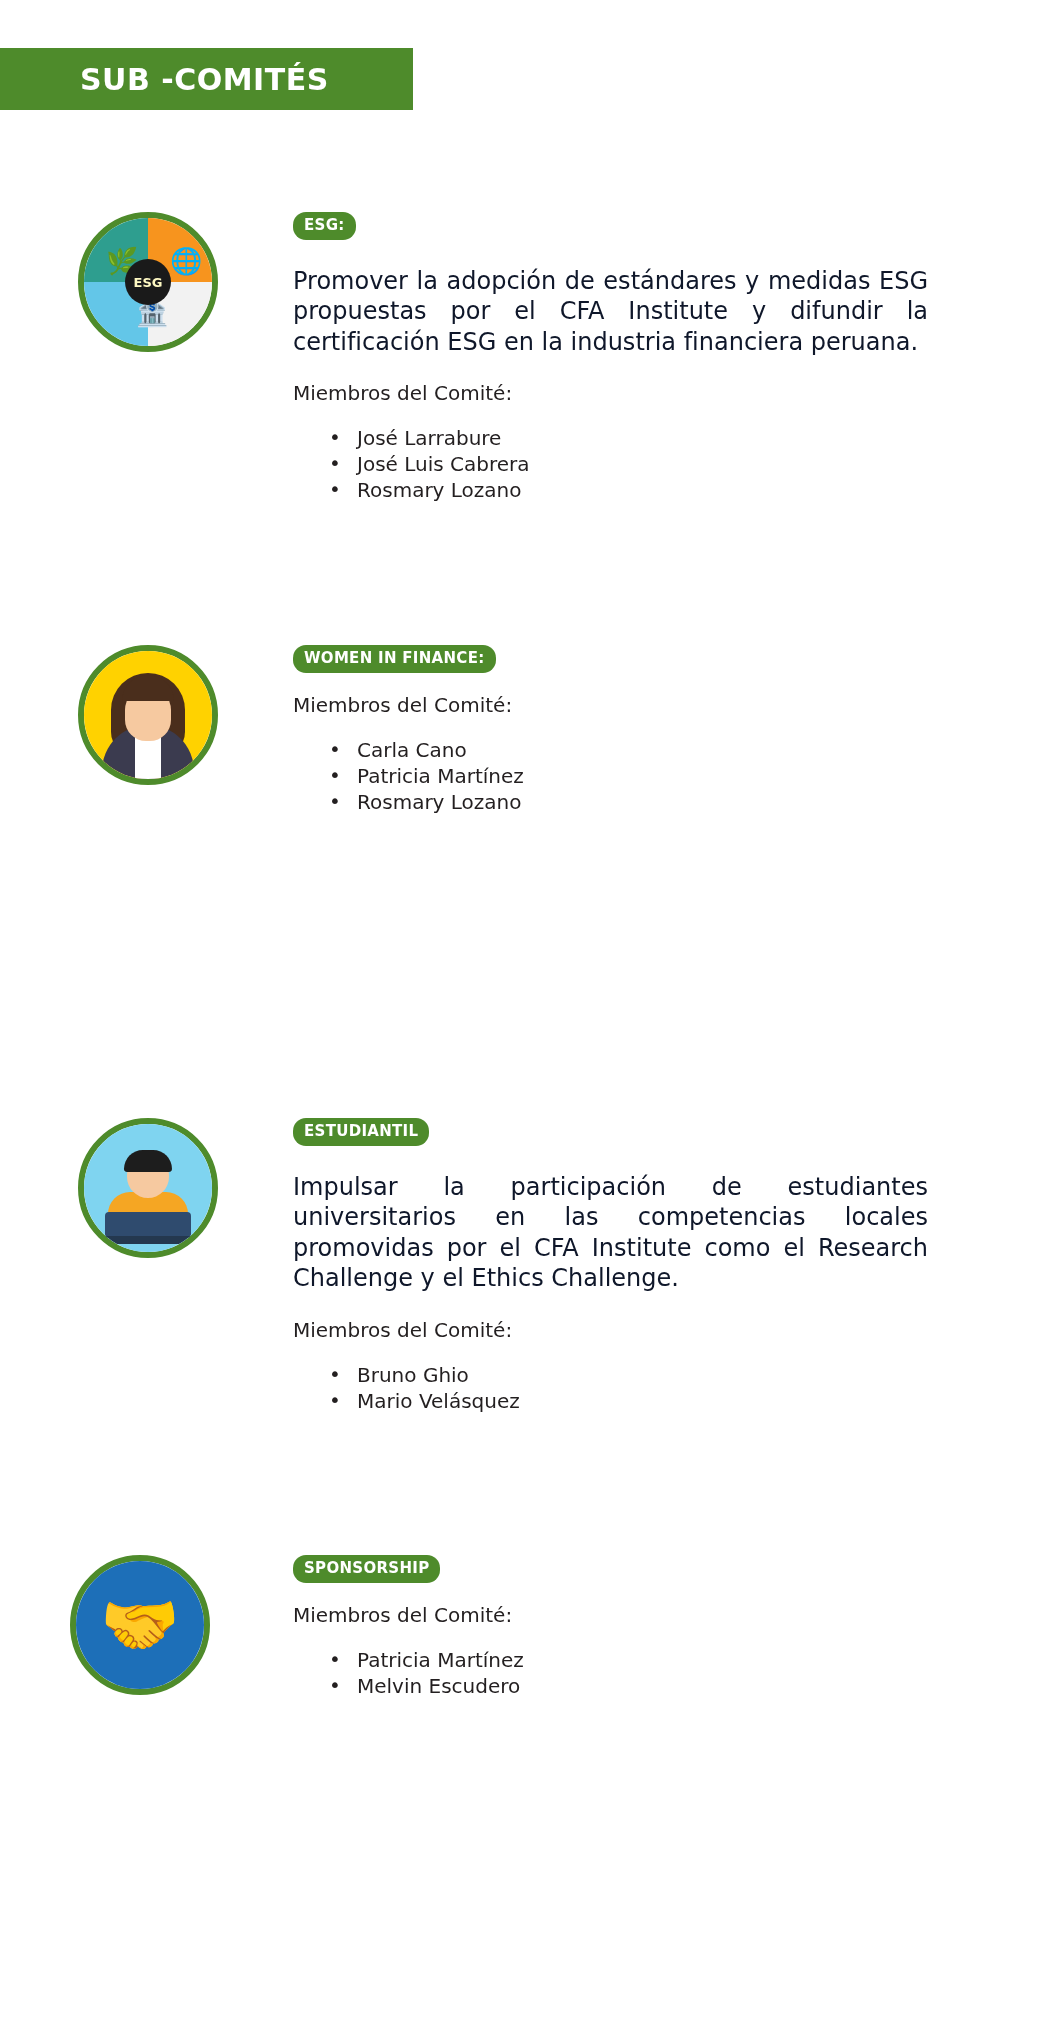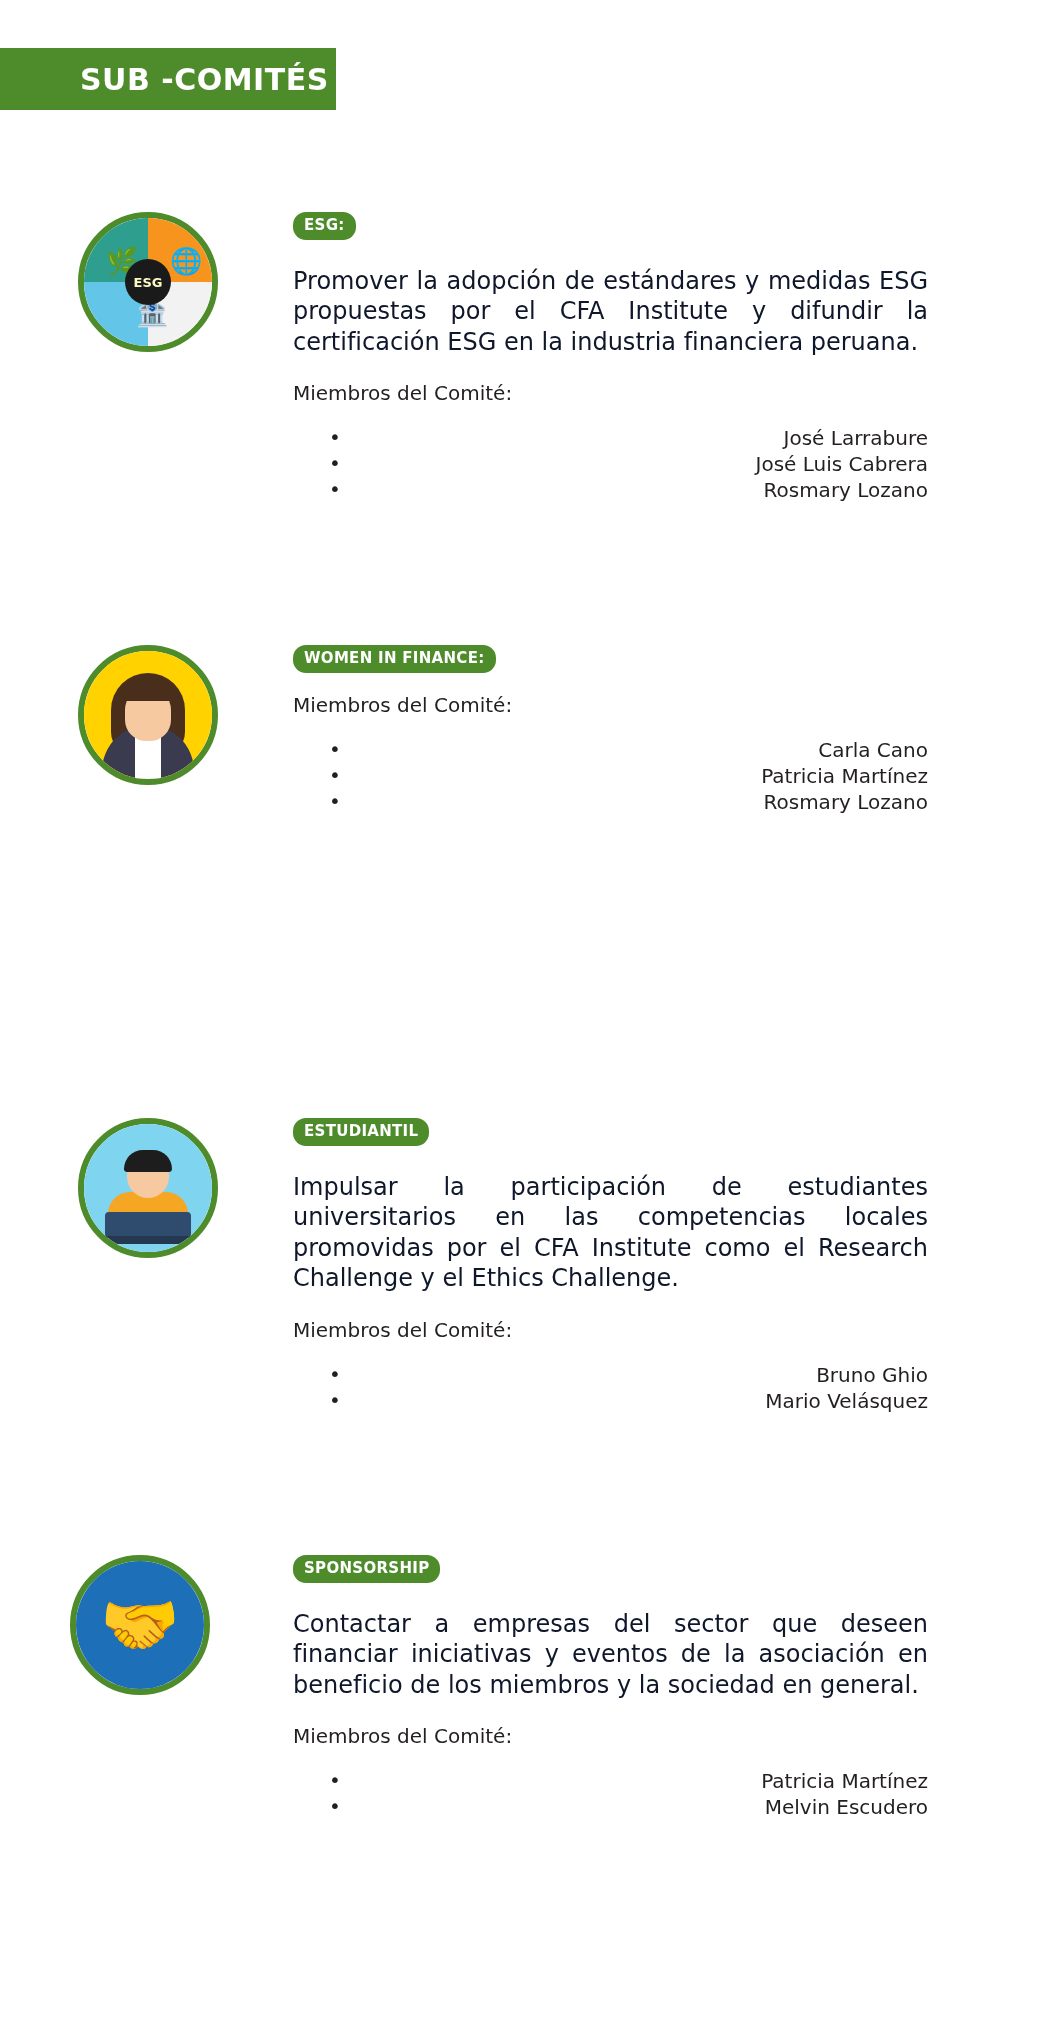--- a/index.html
+++ b/index.html
@@ -14,21 +14,21 @@
     font-family: "DejaVu Sans", "Liberation Sans", sans-serif;
     color: #231f20;
     overflow: hidden;
   }
 
   
   .header-banner {
     position: absolute;
     left: 0;
     top: 48px;
-    width: 336px;
+    width: 413px;
     height: 62px;
     background: #4e8b2b;
     display: flex;
     align-items: center;
     padding-left: 80px;
     box-sizing: border-box;
   }
   .header-title {
     color: #ffffff;
     font-size: 30px;
@@ -83,21 +83,20 @@
     margin-top: 26px;
   }
   .members-label {
     font-size: 20px;
     color: #231f20;
   }
   ul.members {
     list-style: none;
     margin: 14px 0 0 0;
     padding: 0 0 0 36px;
-    text-align: right;
   }
   ul.members li {
     font-size: 20px;
     line-height: 1.3;
     color: #231f20;
     position: relative;
     padding-left: 28px;
   }
   ul.members li::before {
     content: "•";
@@ -337,20 +336,19 @@
 
 <div class="section" style="top:1555px;">
   <div class="icon-wrap" style="left:70px;top:0;">
     <div class="icon-circle">
       <div class="spo-bg"></div>
       <span class="spo-hands">🤝</span>
     </div>
   </div>
   <div class="content">
     <span class="tag">SPONSORSHIP</span>
-    <p class="body-text">Contactar a empresas del sector que deseen financiar iniciativas y eventos de la asociación en beneficio de los miembros y la sociedad en general.</p>
     <p class="members-label">Miembros del Comité:</p>
     <ul class="members">
       <li>Patricia Martínez</li>
       <li>Melvin Escudero</li>
     </ul>
   </div>
 </div>
 
 </body></html>

